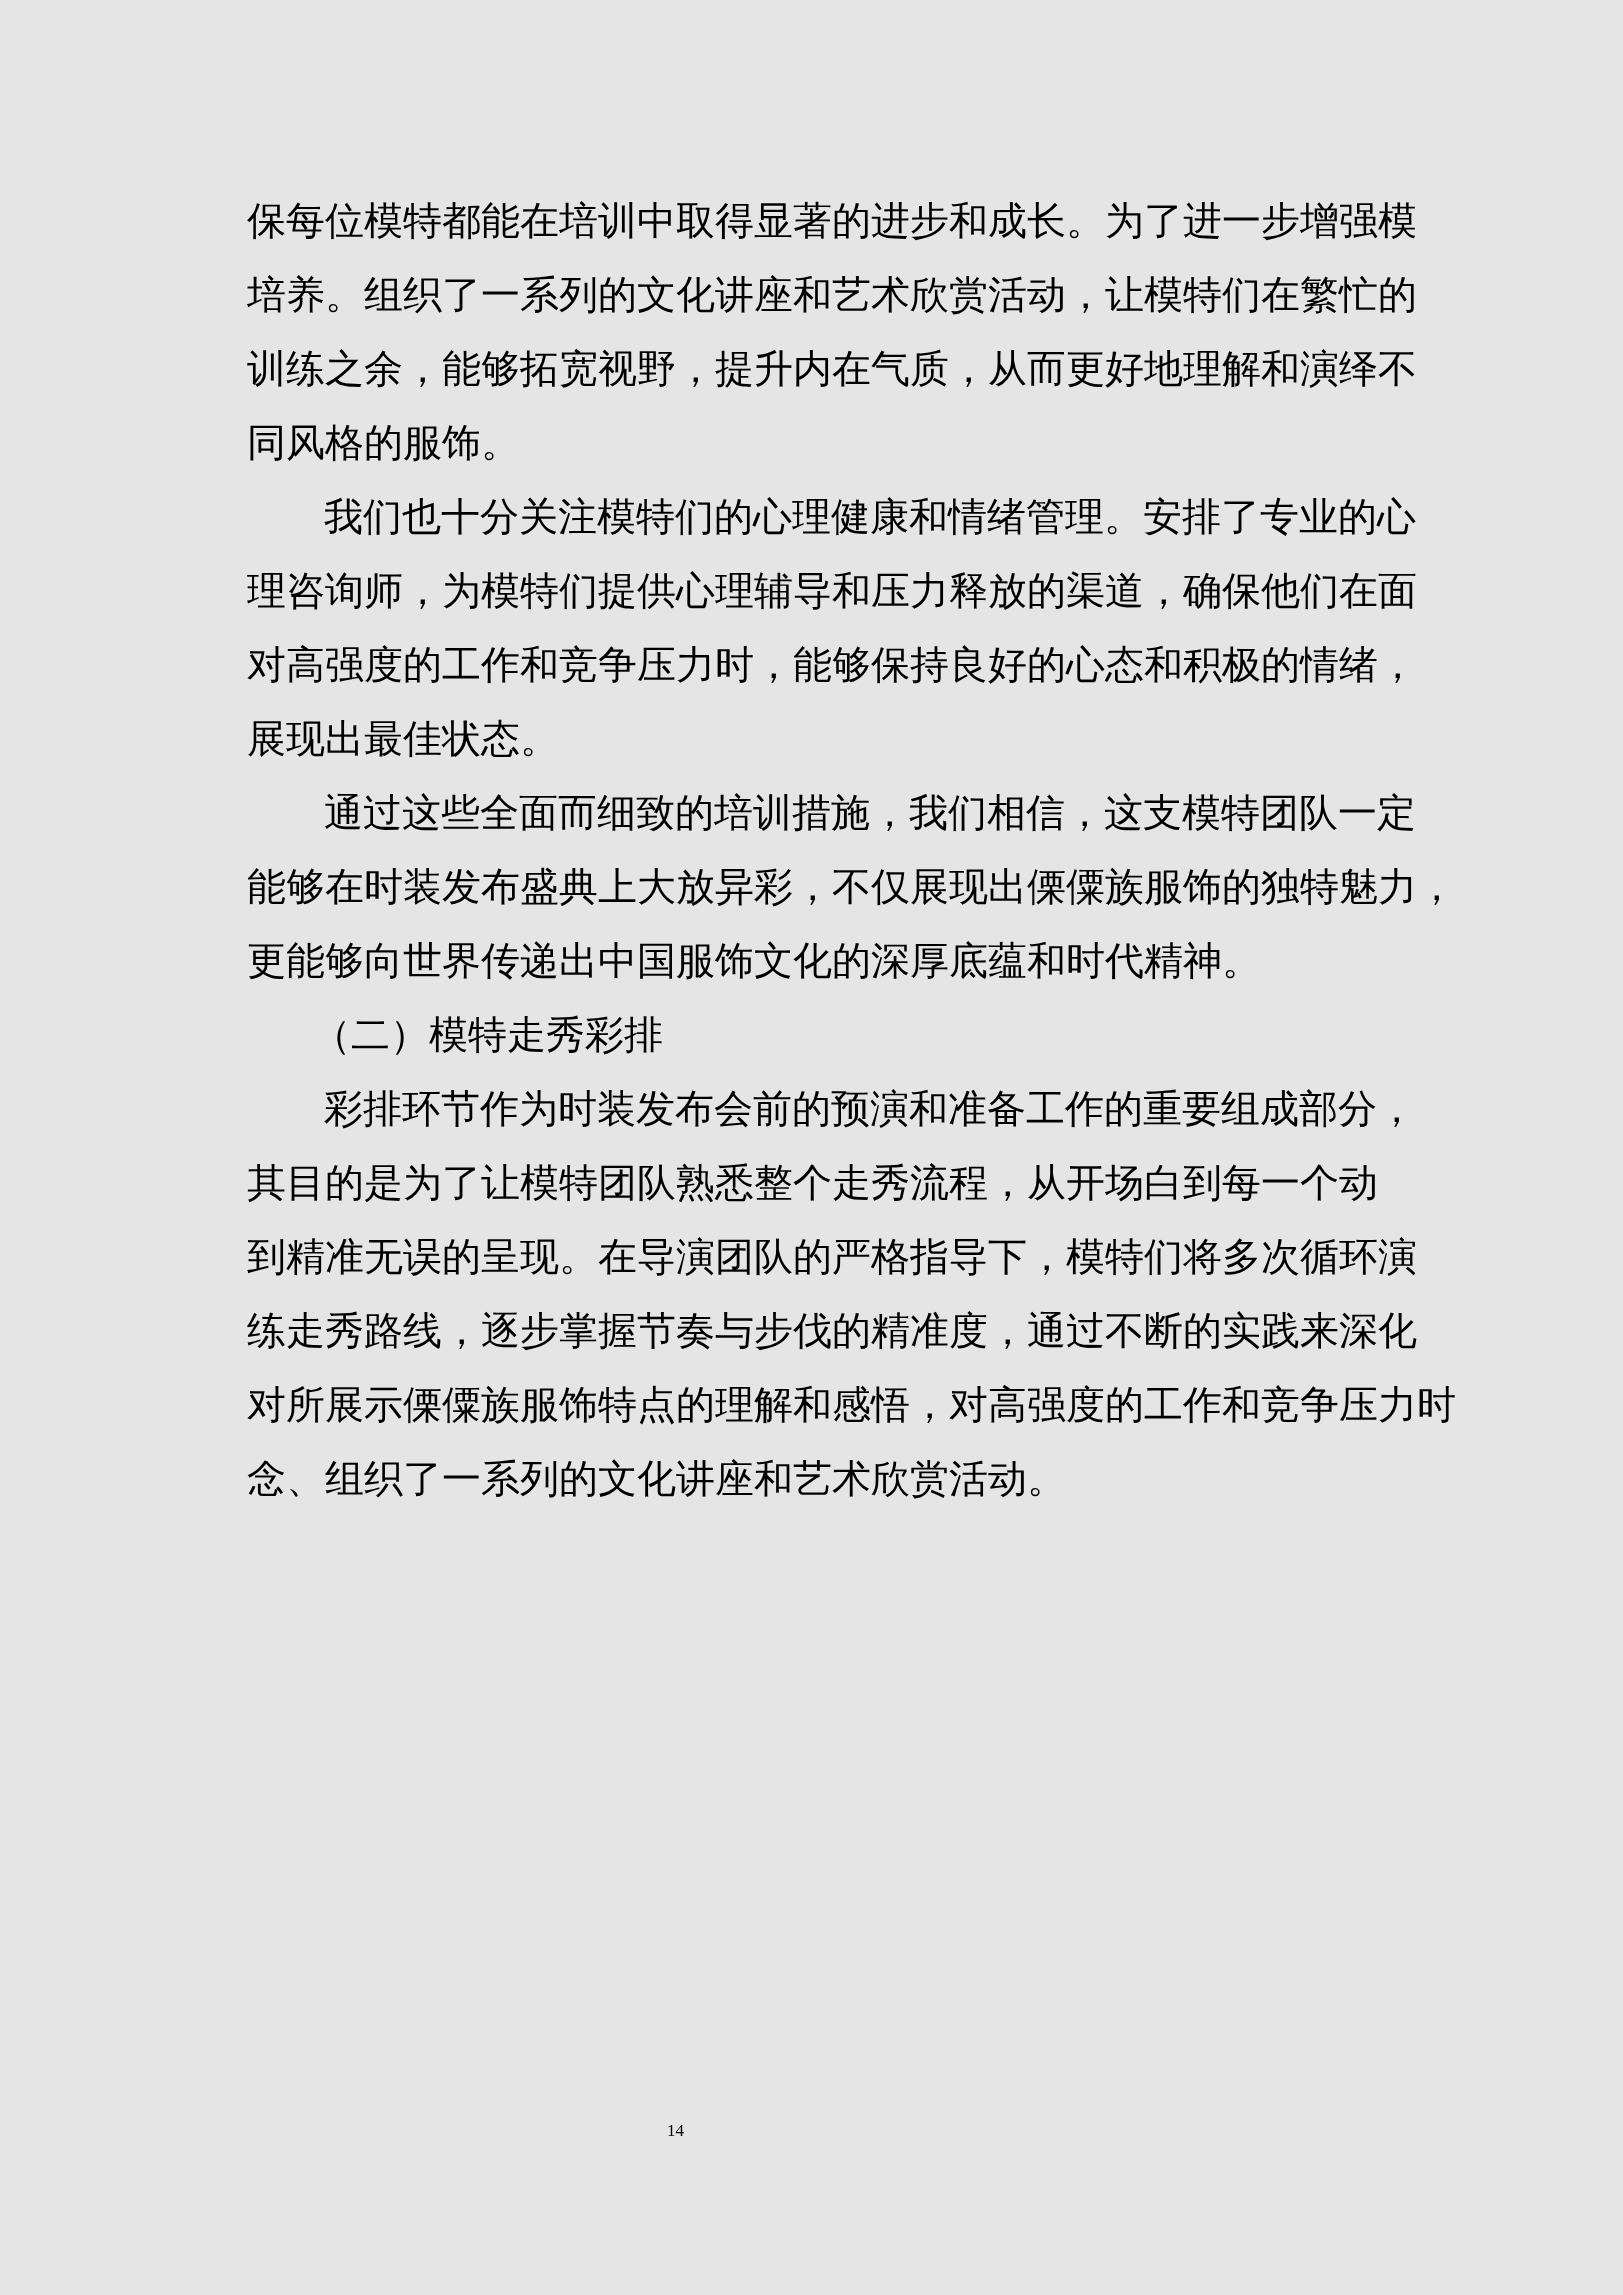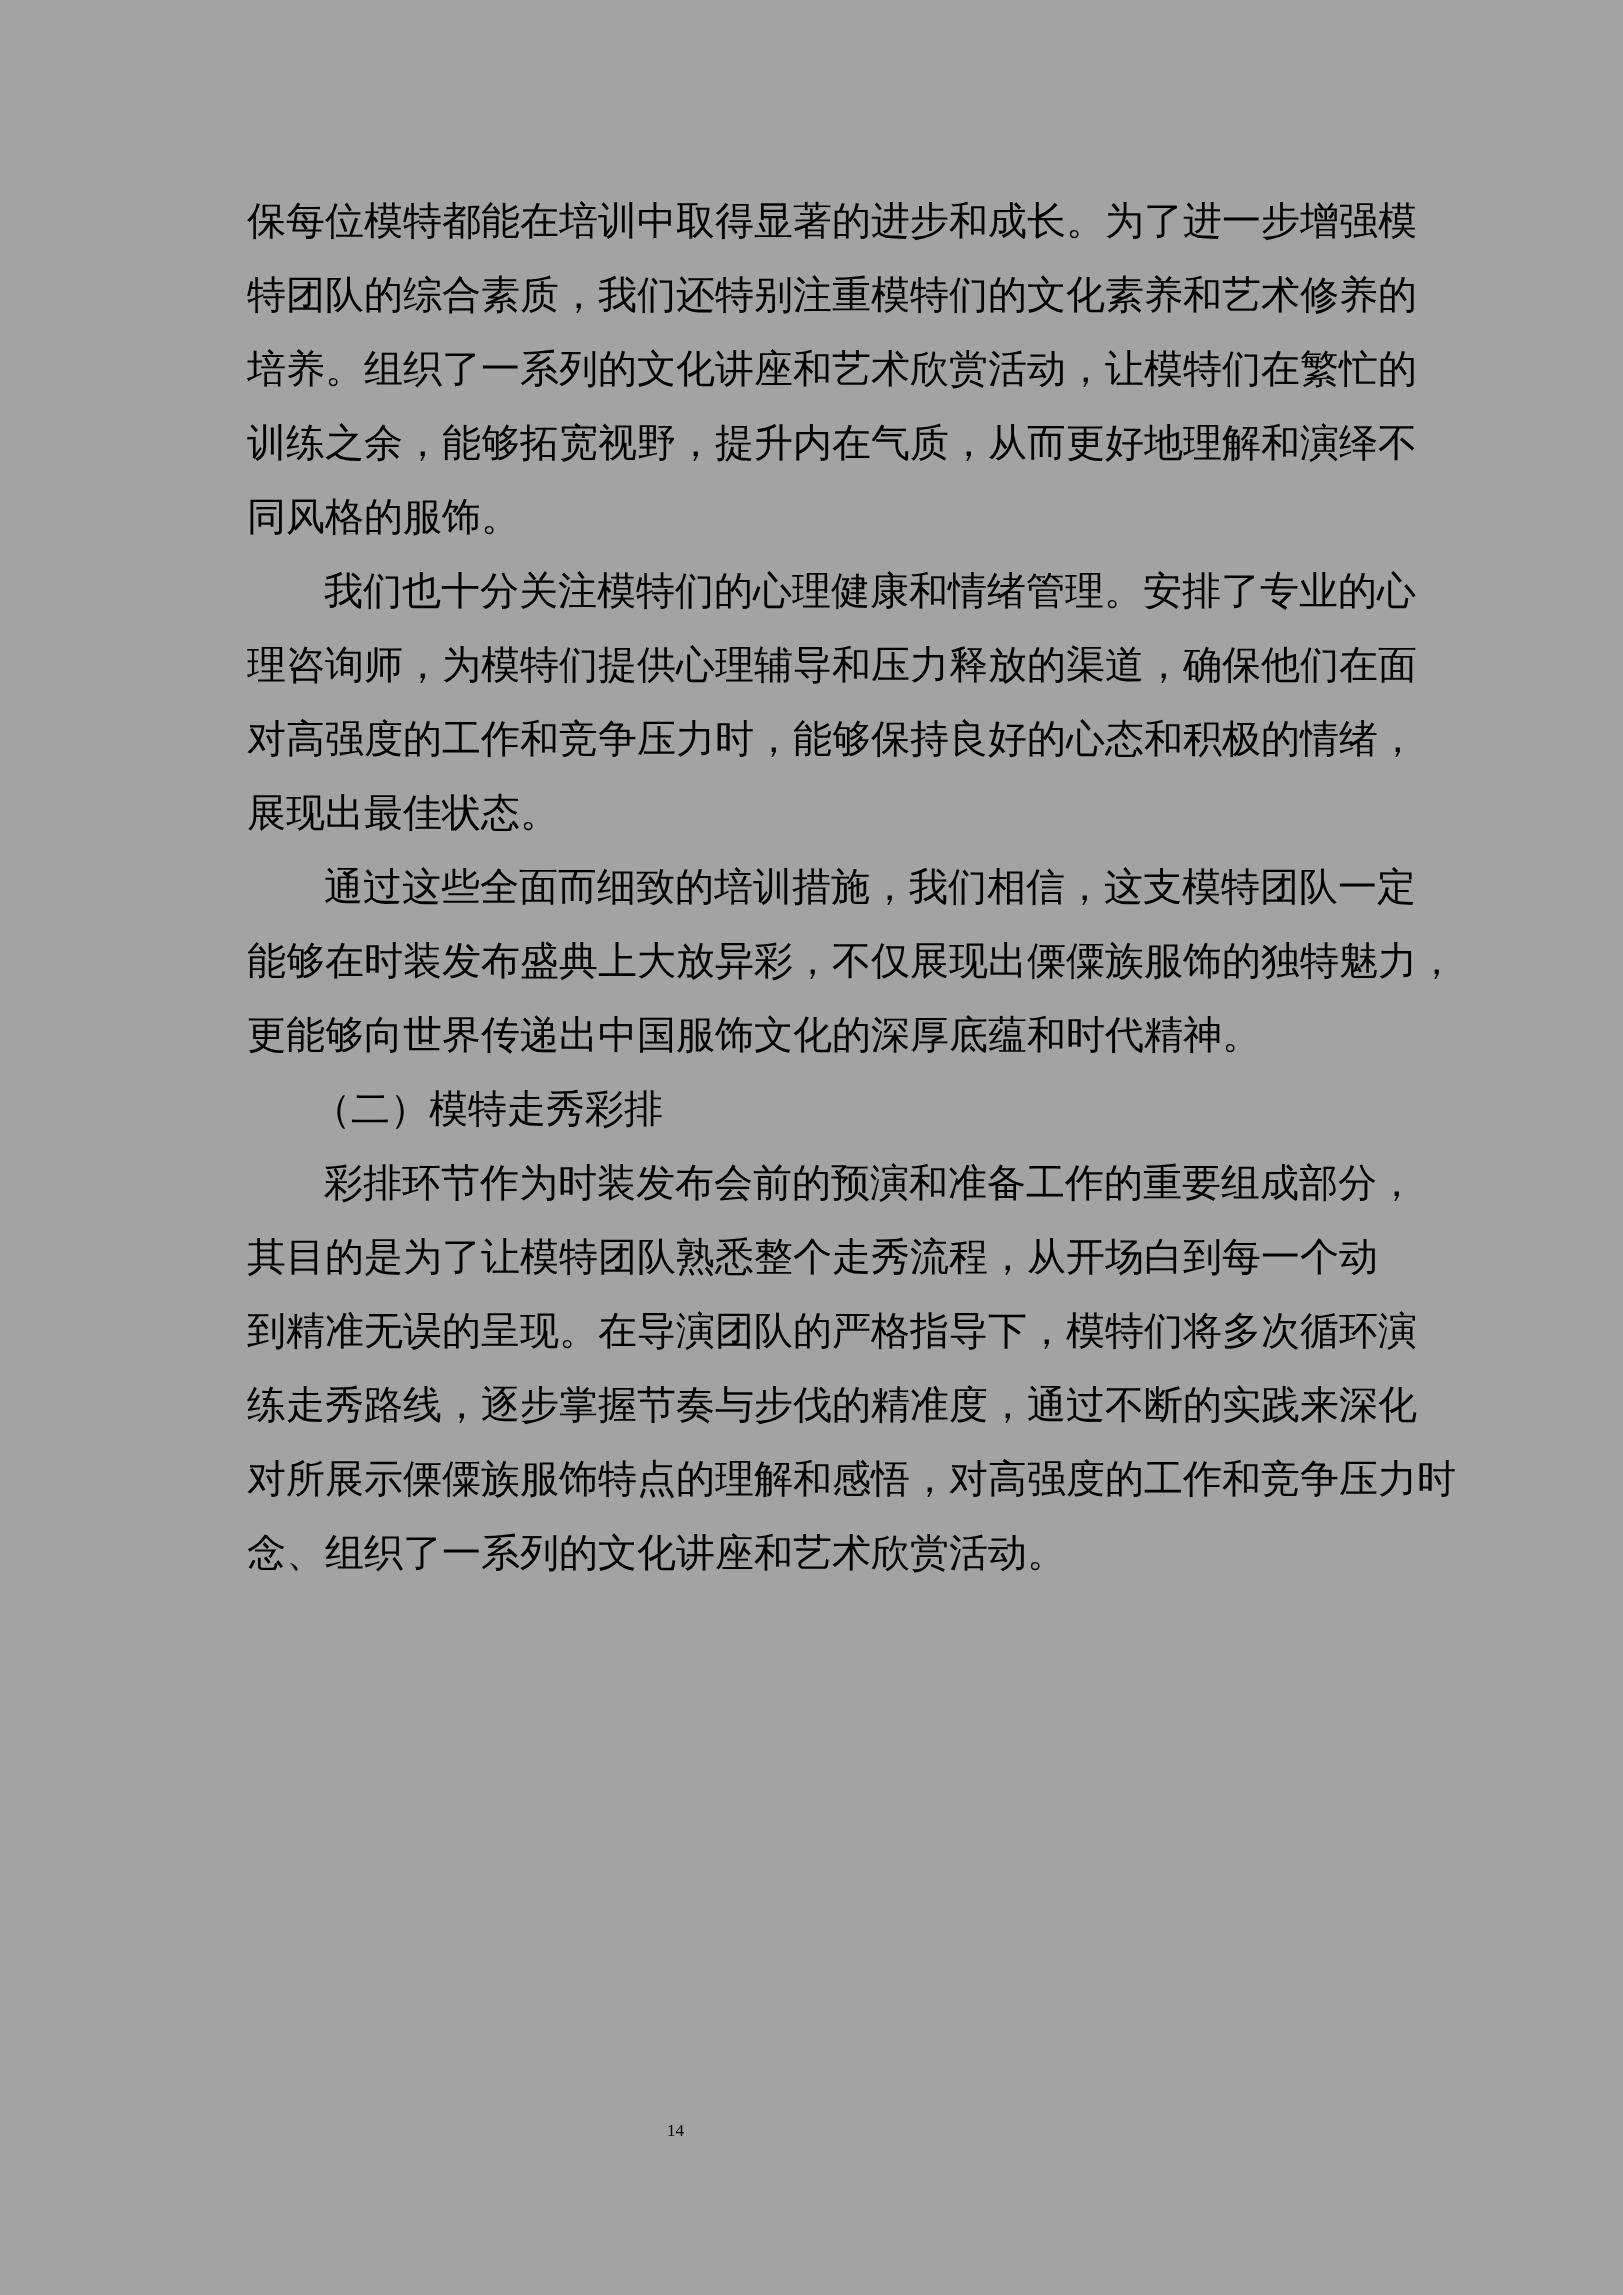--- a/index.html
+++ b/index.html
@@ -13,21 +13,21 @@
     position: relative;
     overflow: hidden;
     font-family: "DejaVu Serif", "Liberation Serif", serif;
     color: #000000;
   }
   .page {
     position: absolute;
     left: 0; top: 0;
     width: 1623px;
     height: 2295px;
-    background: #a3a3a3;
+    background: #e5e5e5;
   }
   .body-text {
     position: absolute;
     left: 247px;
     top: 191px;
     width: 1131px;
   }
   .line {
     display: block;
     height: 74px;
@@ -61,21 +61,20 @@
   }
 </style>
 </head>
 <body>
 
 <div class="page">
   <div class="body-text">
 
     <div>
       <span class="line">保每位模特都能在培训中取得显著的进步和成长。为了进一步增强模</span>
-      <span class="line">特团队的综合素质，我们还特别注重模特们的文化素养和艺术修养的</span>
       <span class="line">培养。组织了一系列的文化讲座和艺术欣赏活动，让模特们在繁忙的</span>
       <span class="line">训练之余，能够拓宽视野，提升内在气质，从而更好地理解和演绎不</span>
       <span class="line last">同风格的服饰。</span>
     </div>
 
     <div>
       <span class="line indent">我们也十分关注模特们的心理健康和情绪管理。安排了专业的心</span>
       <span class="line">理咨询师，为模特们提供心理辅导和压力释放的渠道，确保他们在面</span>
       <span class="line">对高强度的工作和竞争压力时，能够保持良好的心态和积极的情绪，</span>
       <span class="line last">展现出最佳状态。</span>

